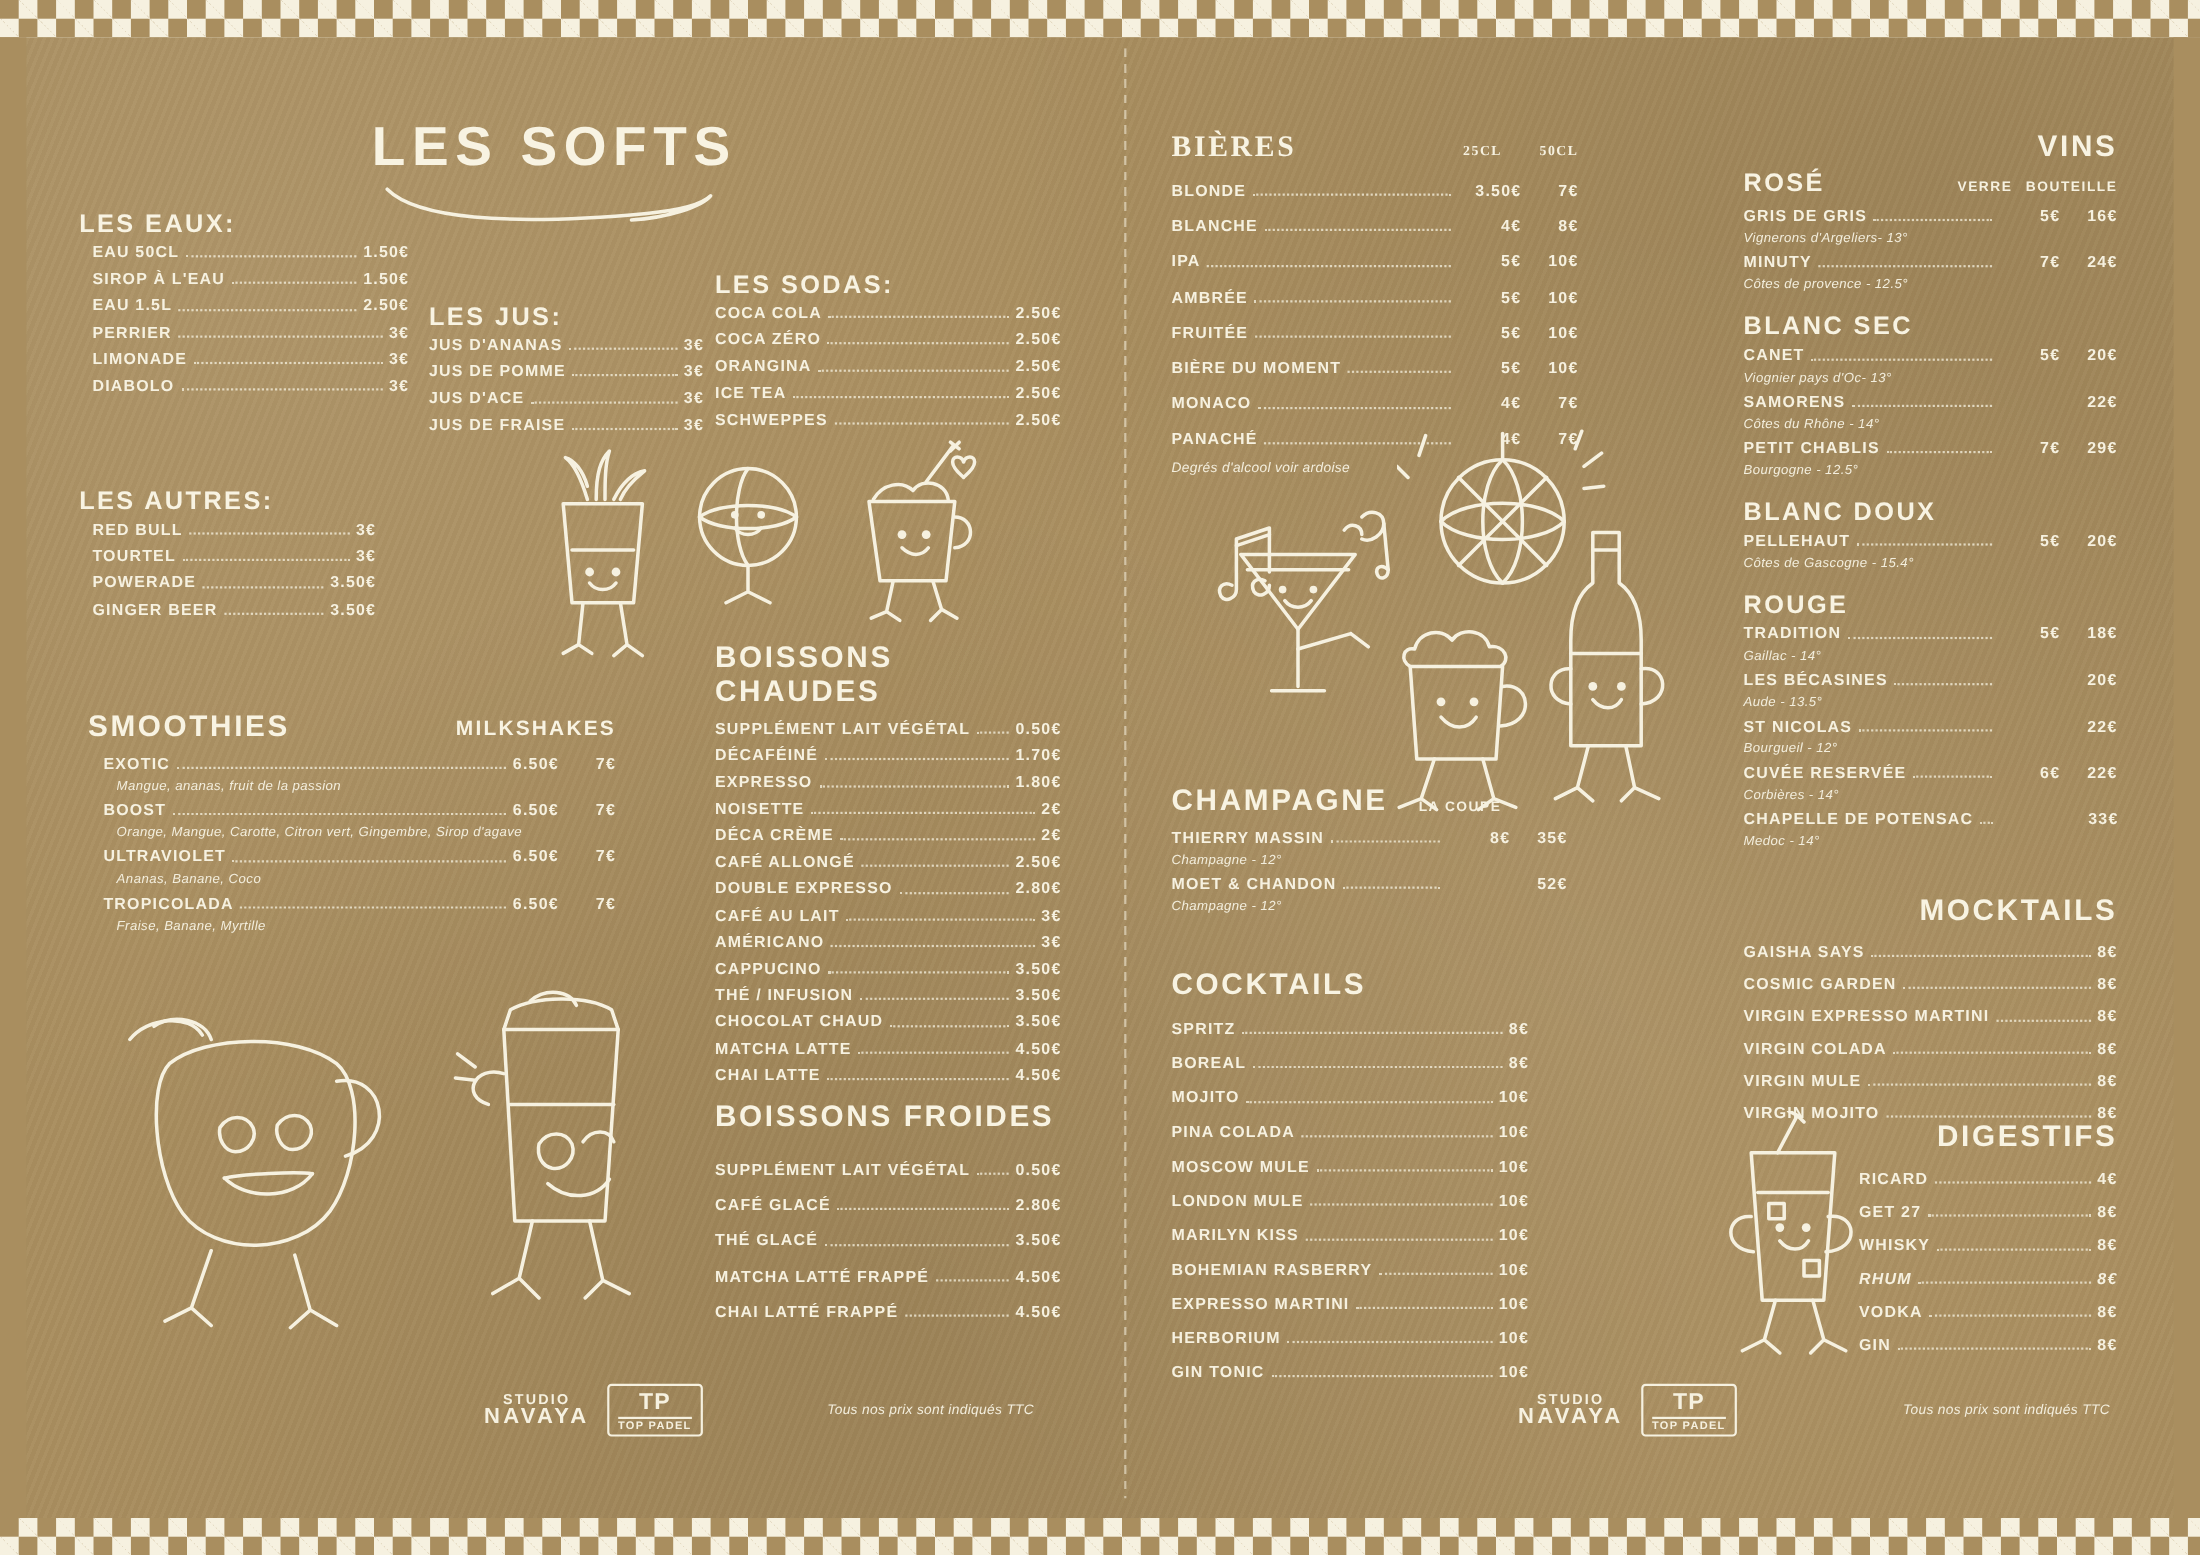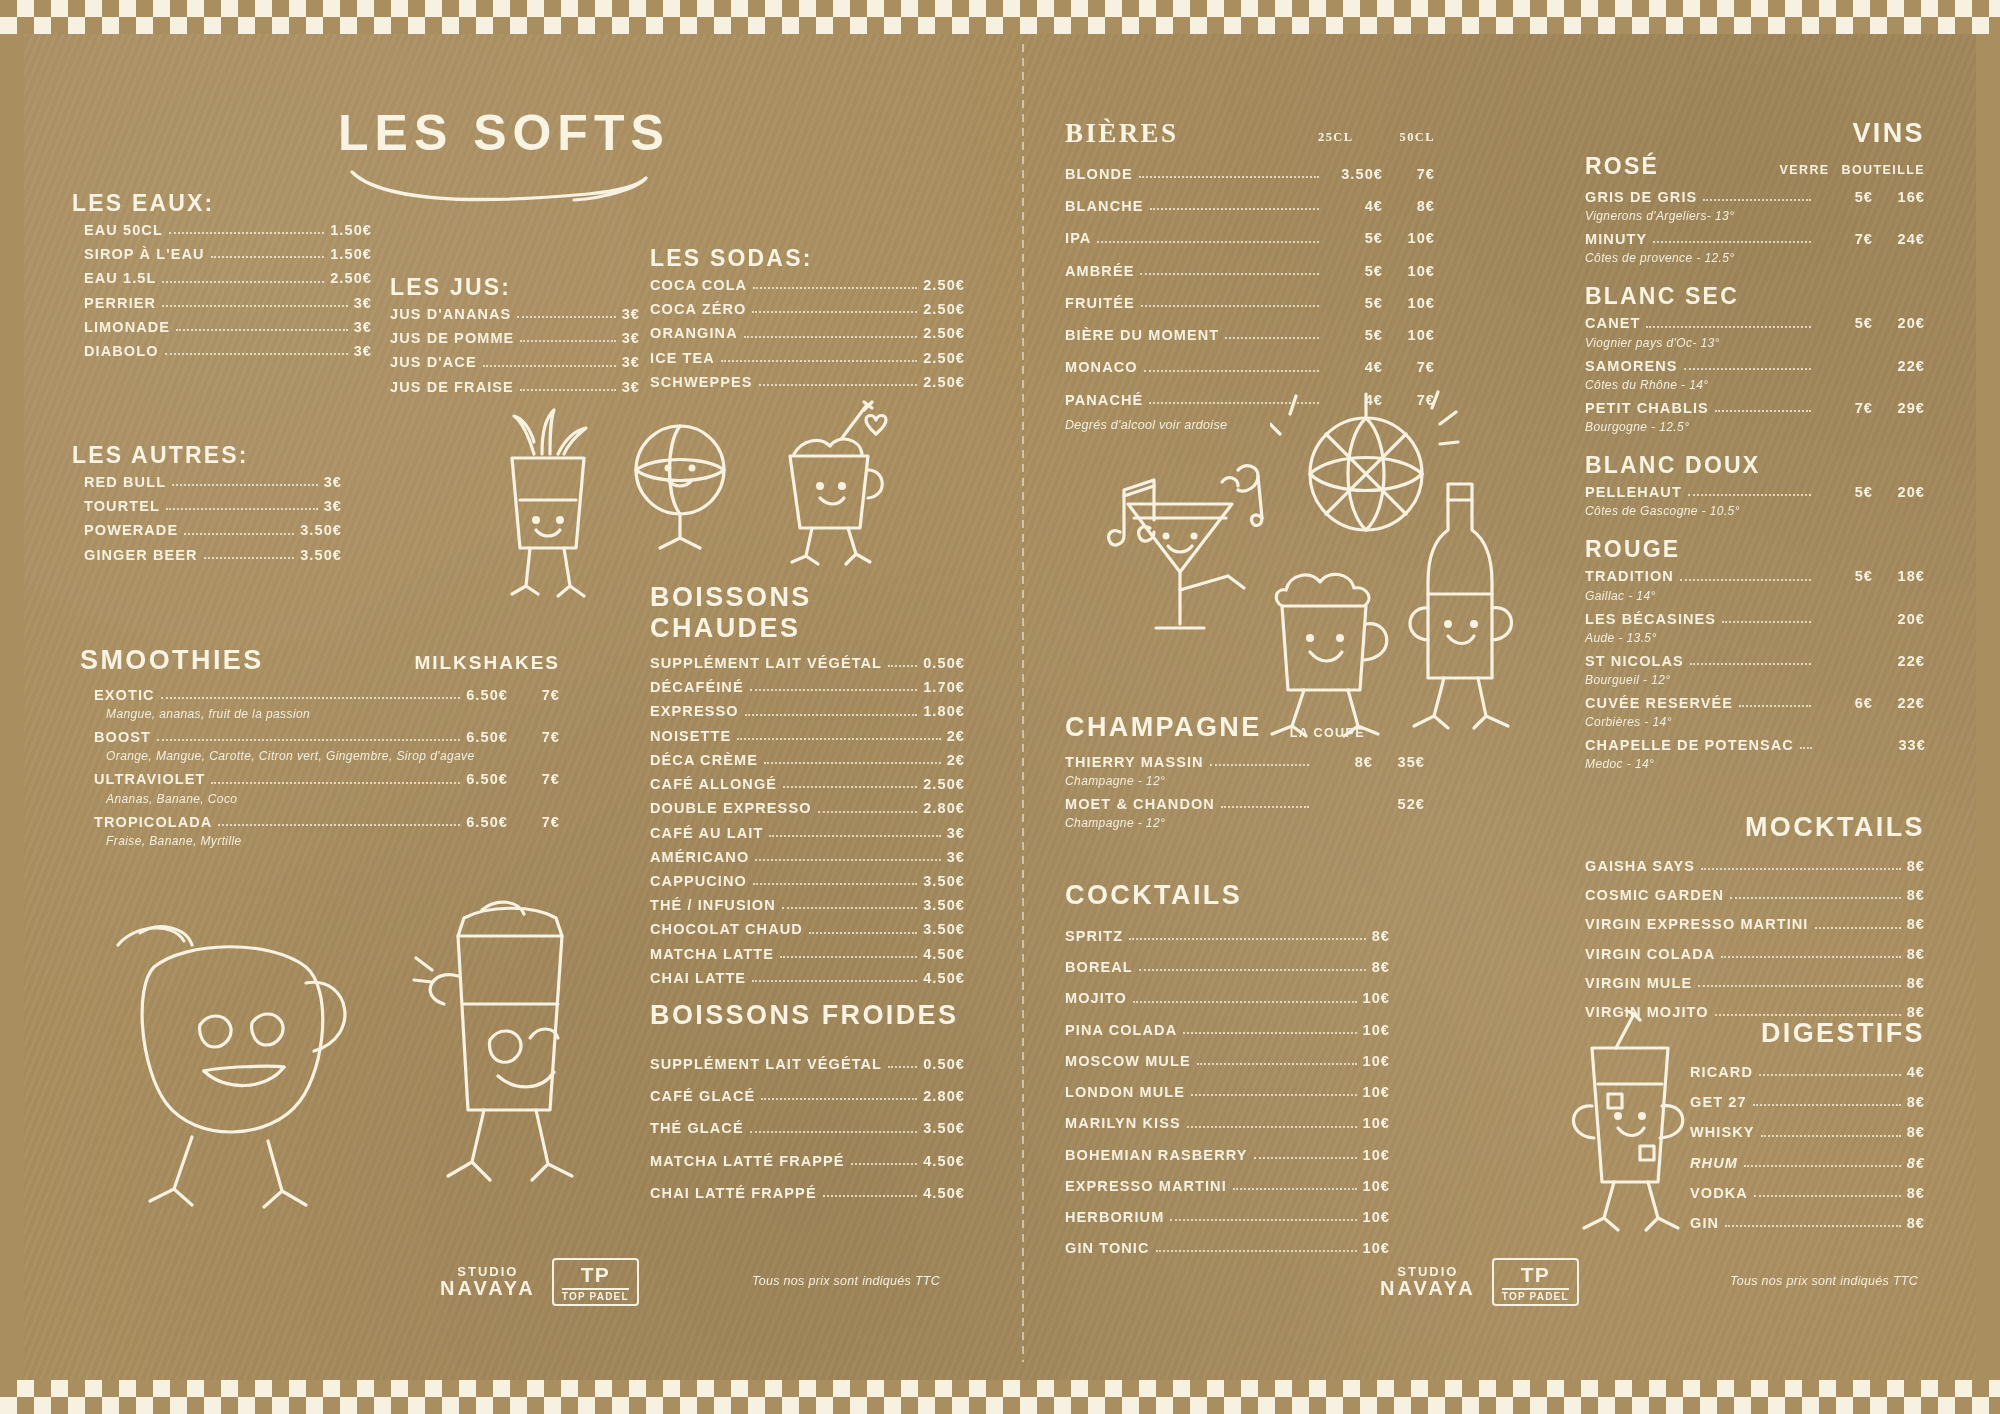--- a/index.html
+++ b/index.html
@@ -483,21 +483,21 @@
     <div class="tp">
       <div class="t1">TP</div>
       <div class="t2">TOP PADEL</div>
     </div>
   </div>
 
   <div class="col" style="left:1065px; top:118px; width:370px;">
     <div style="display:flex; align-items:flex-end;font-family:Liberation Serif, serif;">
       <div class="sect-title lg" style="margin-bottom:0;">BIÈRES</div>
       <div style="flex:1"></div>
-      <div class="hdrline" style="gap:46px; padding-bottom:4px;">
+      <div class="hdrline" style="gap:34px; padding-bottom:4px;">
         <span>25CL</span>
         <span>50CL</span>
       </div>
     </div>
     <div class="rows" style="margin-top:18px;">
       <div class="row" style="margin-bottom:17px;">
           <span class="nm">BLONDE</span>
           <span class="lead"></span>
           <span class="pr" style="width:58px">3.50€</span>
           <span class="pr2">7€</span>
@@ -745,21 +745,21 @@
     </div>
 
     <div class="sect-title" style="margin-top:18px;">BLANC DOUX</div>
     <div class="rows">
       <div class="row">
           <span class="nm">PELLEHAUT</span>
           <span class="lead"></span>
           <span class="pr" style="width:56px">5€</span>
           <span class="pr2">20€</span>
         </div>
-      <div class="sub">Côtes de Gascogne - 10.5°</div>
+      <div class="sub">Côtes de Gascogne - 15.4°</div>
     </div>
 
     <div class="sect-title" style="margin-top:18px;">ROUGE</div>
     <div class="rows">
       <div class="row">
           <span class="nm">TRADITION</span>
           <span class="lead"></span>
           <span class="pr" style="width:56px">5€</span>
           <span class="pr2">18€</span>
         </div>

